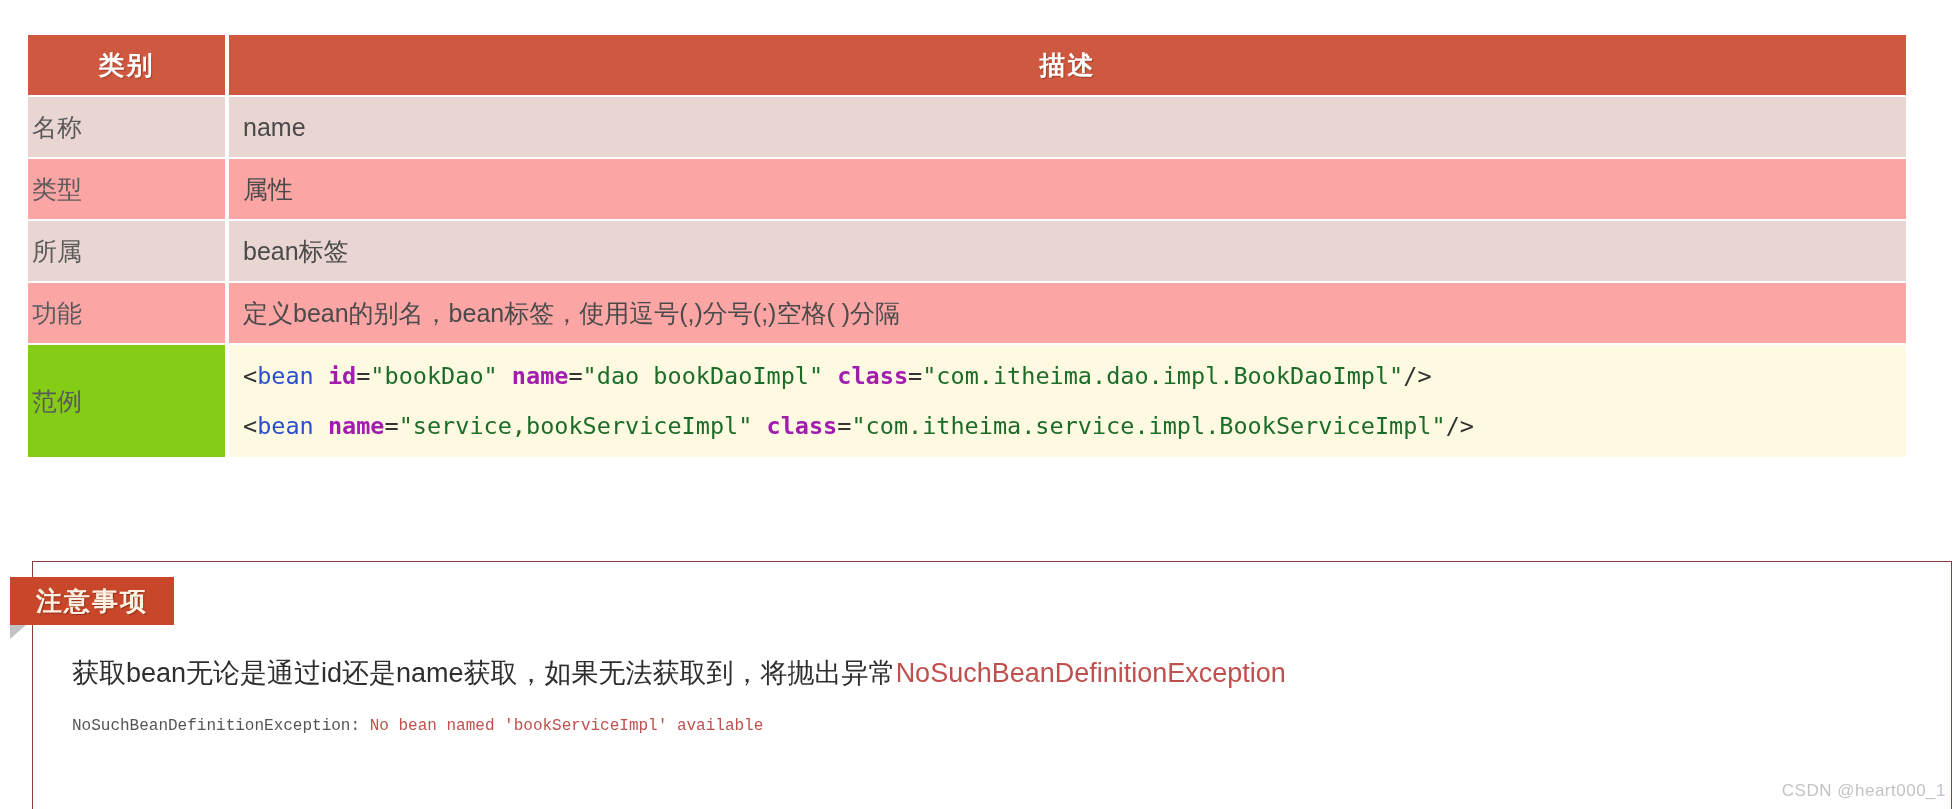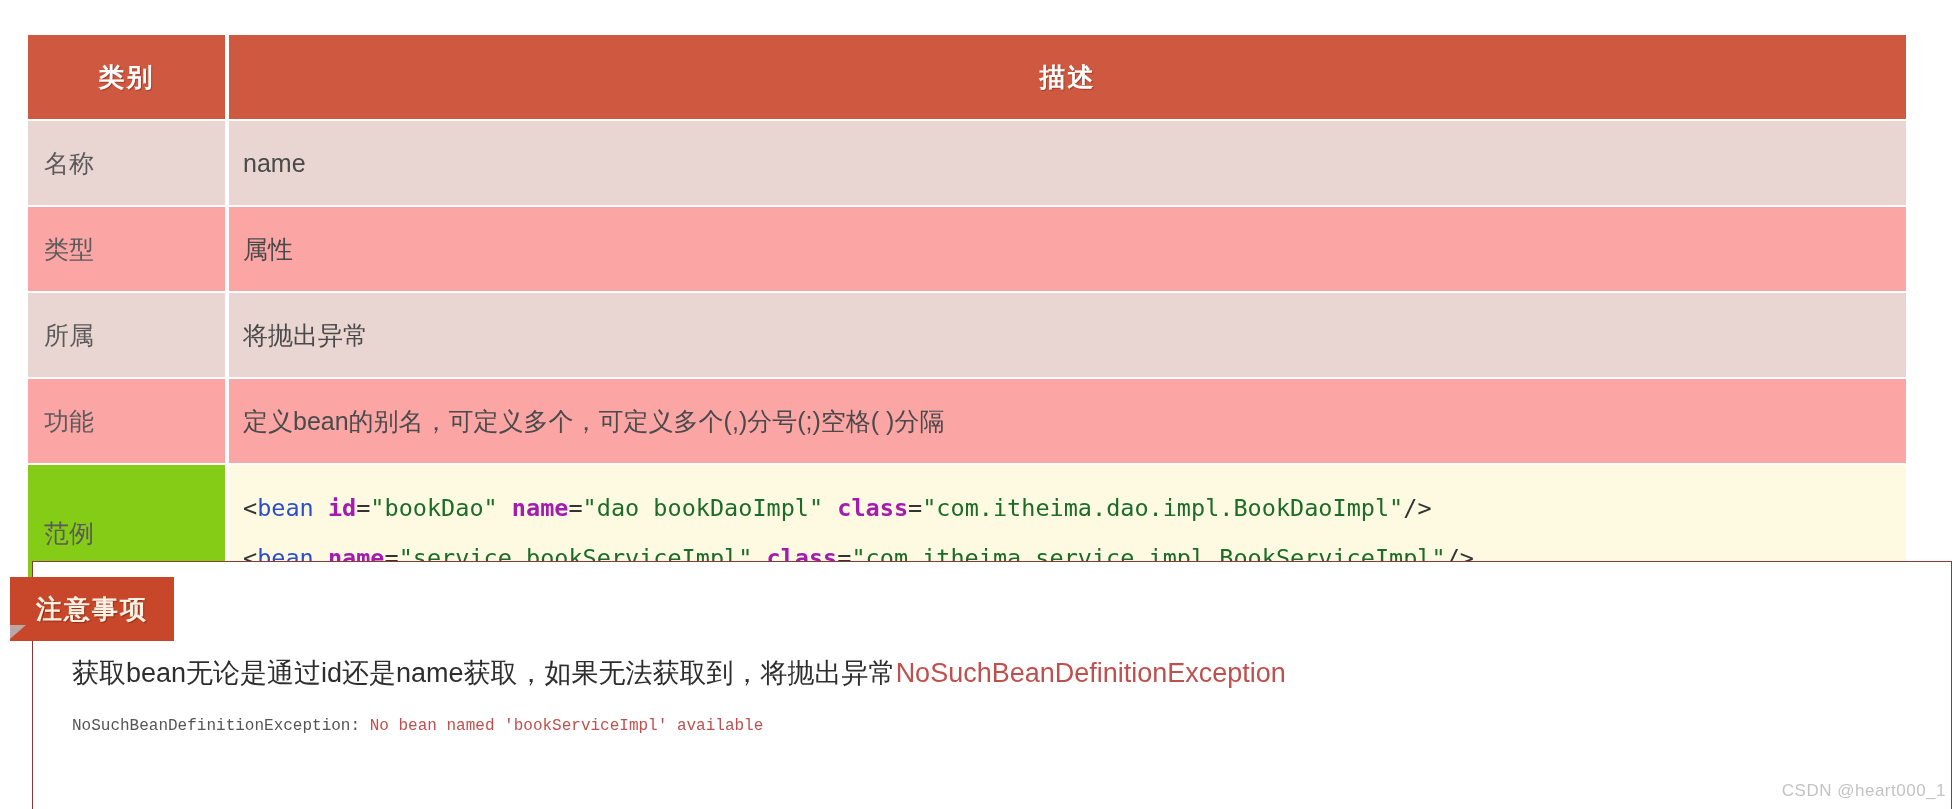--- a/index.html
+++ b/index.html
@@ -20,21 +20,21 @@
     position: absolute;
     left: 28px;
     top: 33px;
     width: 1878px;
     border-collapse: separate;
     border-spacing: 0 2px;
     table-layout: fixed;
   }
   .spec-table tr { }
   .spec-table th, .spec-table td {
-    padding: 16px;
+    padding: 4px;
     vertical-align: middle;
     border: 0;
   }
 
   .col-label { width: 197px; }
   .col-desc  { width: auto; }
 
   .hdr-cell {
     background: #cf5940;
     color: #ffffff;
@@ -103,21 +103,21 @@
     left: 10px;
     top: 577px;
     width: 164px;
     height: 48px;
   }
   .note-badge {
     position: absolute;
     left: 0;
     top: 0;
     width: 164px;
-    height: 64px;
+    height: 48px;
     background: #c8472a;
     color: #fdf1e4;
     font-size: 26px;
     font-weight: bold;
     letter-spacing: 2px;
     display: flex;
     align-items: center;
     justify-content: center;
     text-shadow: 1px 1px 1px rgba(110,30,10,0.6);
     text-align: center;
@@ -191,26 +191,26 @@
       <td class="val-cell">name</td>
     </tr>
     <tr class="row-b">
       <td class="lbl-cell">类型</td>
       <td class="hdr-gap"></td>
       <td class="val-cell">属性</td>
     </tr>
     <tr class="row-a">
       <td class="lbl-cell">所属</td>
       <td class="hdr-gap"></td>
-      <td class="val-cell">将抛出异常</td>
+      <td class="val-cell">bean标签</td>
     </tr>
     <tr class="row-b">
       <td class="lbl-cell">功能</td>
       <td class="hdr-gap"></td>
-      <td class="val-cell">定义bean的别名，可定义多个，可定义多个(,)分号(;)空格( )分隔</td>
+      <td class="val-cell">定义bean的别名，bean标签，使用逗号(,)分号(;)空格( )分隔</td>
     </tr>
     <tr class="row-code">
       <td class="lbl-cell">范例</td>
       <td class="hdr-gap"></td>
       <td class="code-cell">
         <div class="code-line"><span class="tk-punct">&lt;</span><span class="tk-tag">bean</span><span class="tk-punct"> </span><span class="tk-attr">id</span><span class="tk-eq">=</span><span class="tk-str">"bookDao"</span><span class="tk-punct"> </span><span class="tk-attr">name</span><span class="tk-eq">=</span><span class="tk-str">"dao bookDaoImpl"</span><span class="tk-punct"> </span><span class="tk-attr">class</span><span class="tk-eq">=</span><span class="tk-str">"com.itheima.dao.impl.BookDaoImpl"</span><span class="tk-punct">/&gt;</span></div>
         <div class="code-line"><span class="tk-punct">&lt;</span><span class="tk-tag">bean</span><span class="tk-punct"> </span><span class="tk-attr">name</span><span class="tk-eq">=</span><span class="tk-str">"service,bookServiceImpl"</span><span class="tk-punct"> </span><span class="tk-attr">class</span><span class="tk-eq">=</span><span class="tk-str">"com.itheima.service.impl.BookServiceImpl"</span><span class="tk-punct">/&gt;</span></div>
       </td>
     </tr>
   </tbody>

